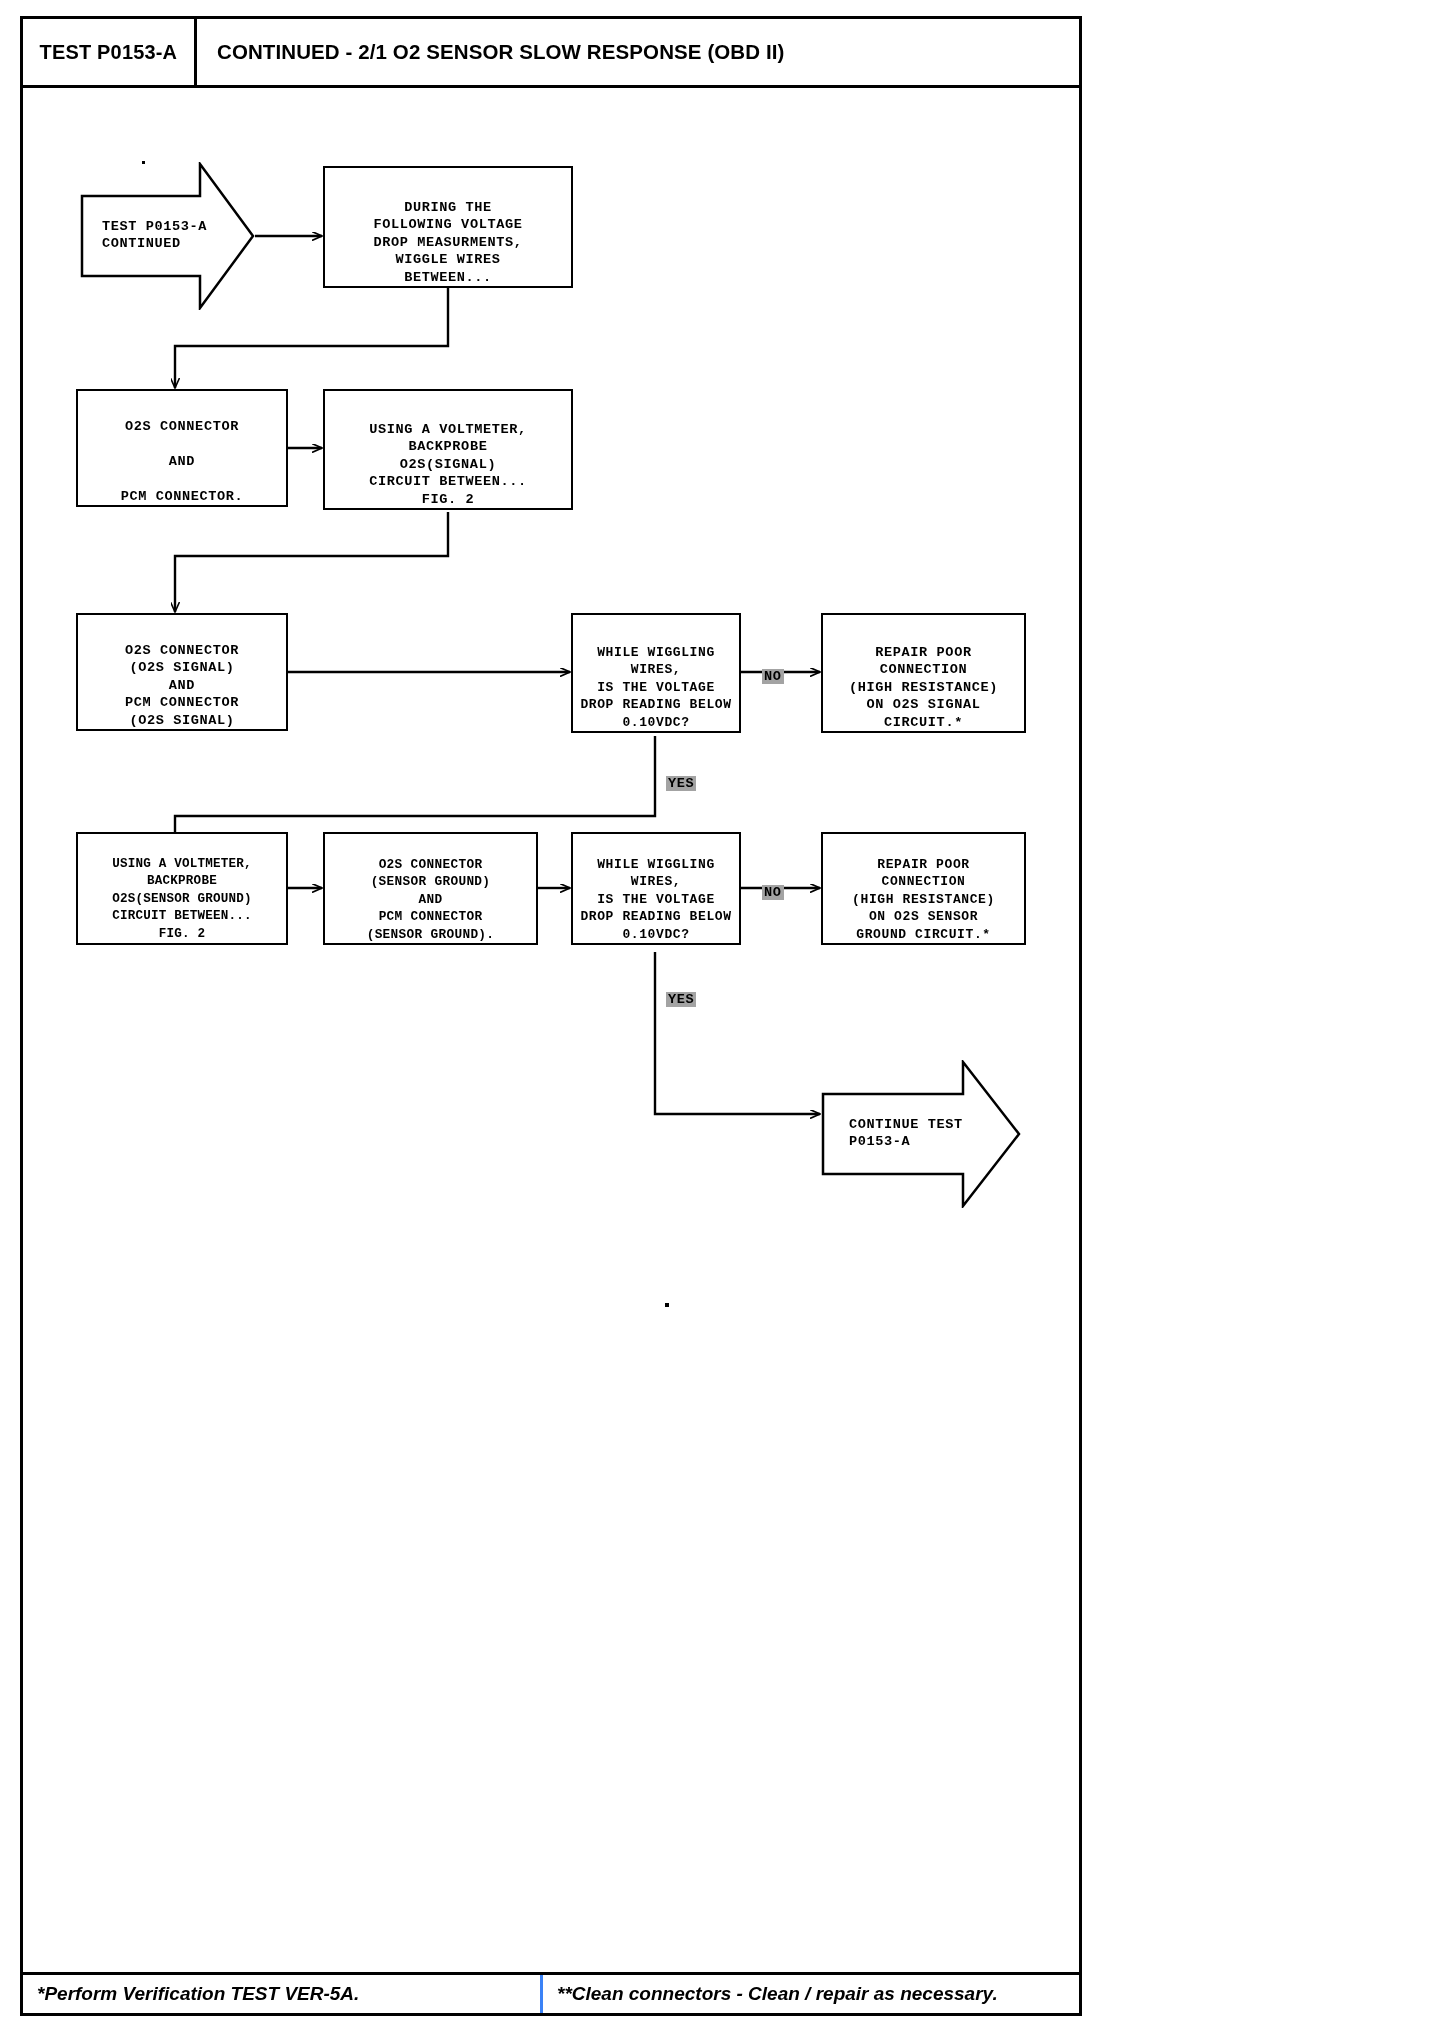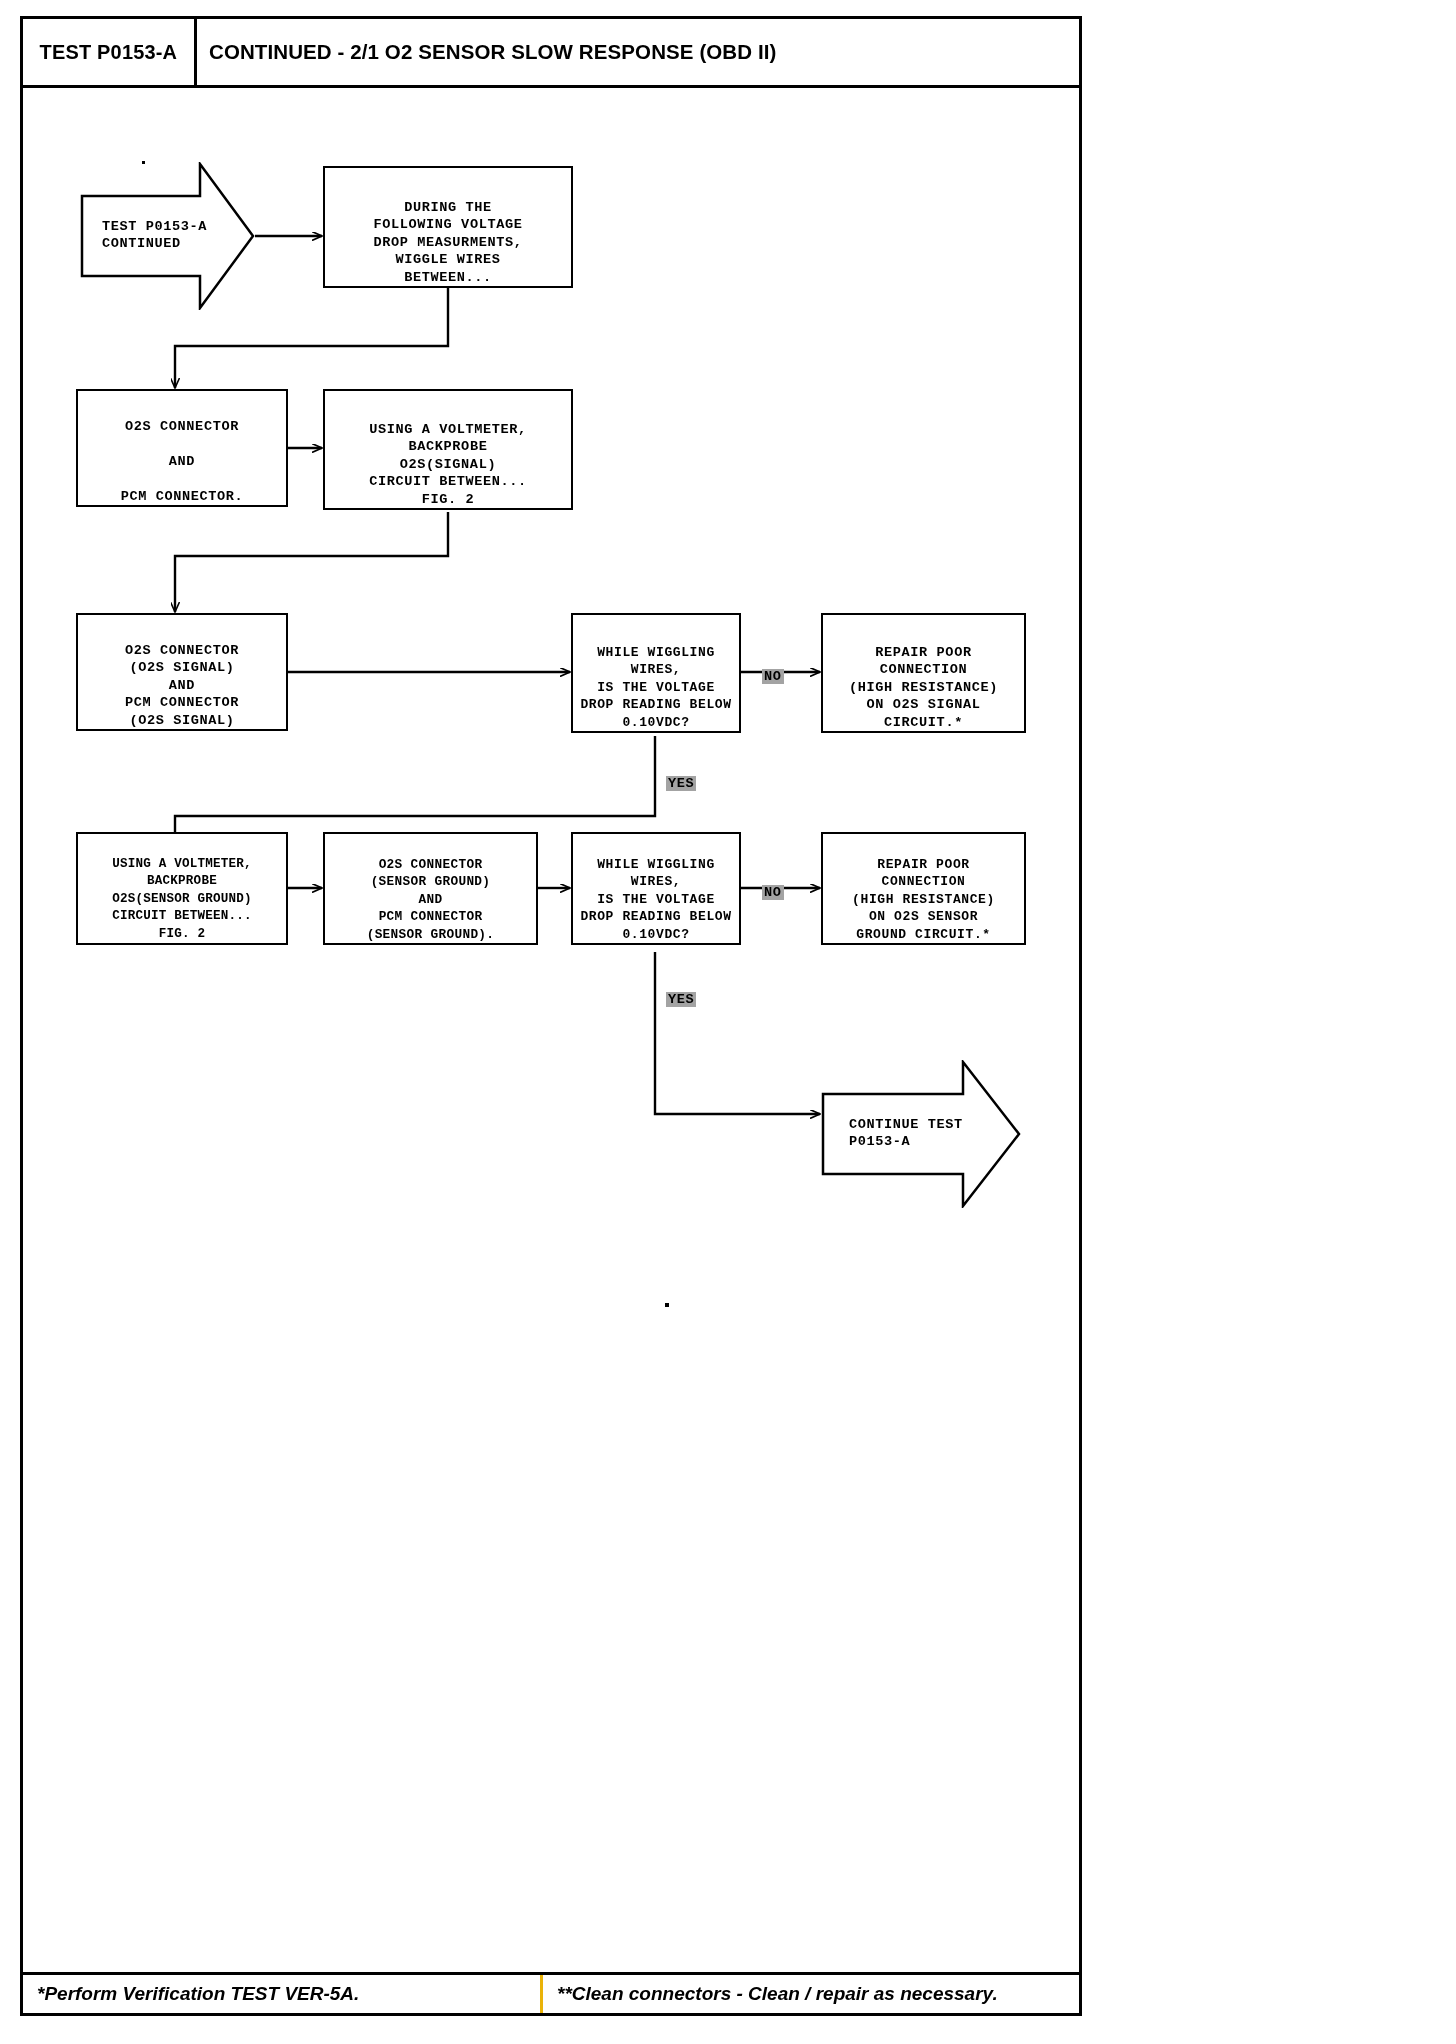--- a/index.html
+++ b/index.html
@@ -25,35 +25,35 @@
   }
   .header-code{
     width:174px;border-right:3px solid #000;box-sizing:border-box;
     display:flex;align-items:center;justify-content:center;
   }
   .header-code span{
     font-weight:bold;font-size:21px;letter-spacing:.2px;
     transform:scaleX(.95);white-space:nowrap;
   }
   .header-title{
-    flex:1;display:flex;align-items:center;padding-left:12px;
+    flex:1;display:flex;align-items:center;padding-left:20px;
   }
   .header-title span{
     font-weight:bold;font-size:20.5px;letter-spacing:.1px;white-space:nowrap;
   }
   
   .footer-bar{
     position:absolute;left:20px;top:1972px;width:1062px;height:44px;
     border:3px solid #000;box-sizing:border-box;background:#fff;
     display:flex;align-items:stretch;
   }
   .footer-cell{
     display:flex;align-items:center;padding-left:14px;
   }
-  .footer-left{width:520px;border-right:3px solid #eab308;box-sizing:border-box;}
+  .footer-left{width:520px;border-right:3px solid #3b82f6;box-sizing:border-box;}
   .footer-right{flex:1;}
   .footer-cell span{
     font-weight:bold;font-style:italic;font-size:19px;white-space:nowrap;
   }
   
   .canvas{
     position:absolute;left:20px;top:88px;width:1062px;height:1884px;
   }
   svg.lines{position:absolute;left:0;top:0;width:1062px;height:1884px;
     pointer-events:none;}

